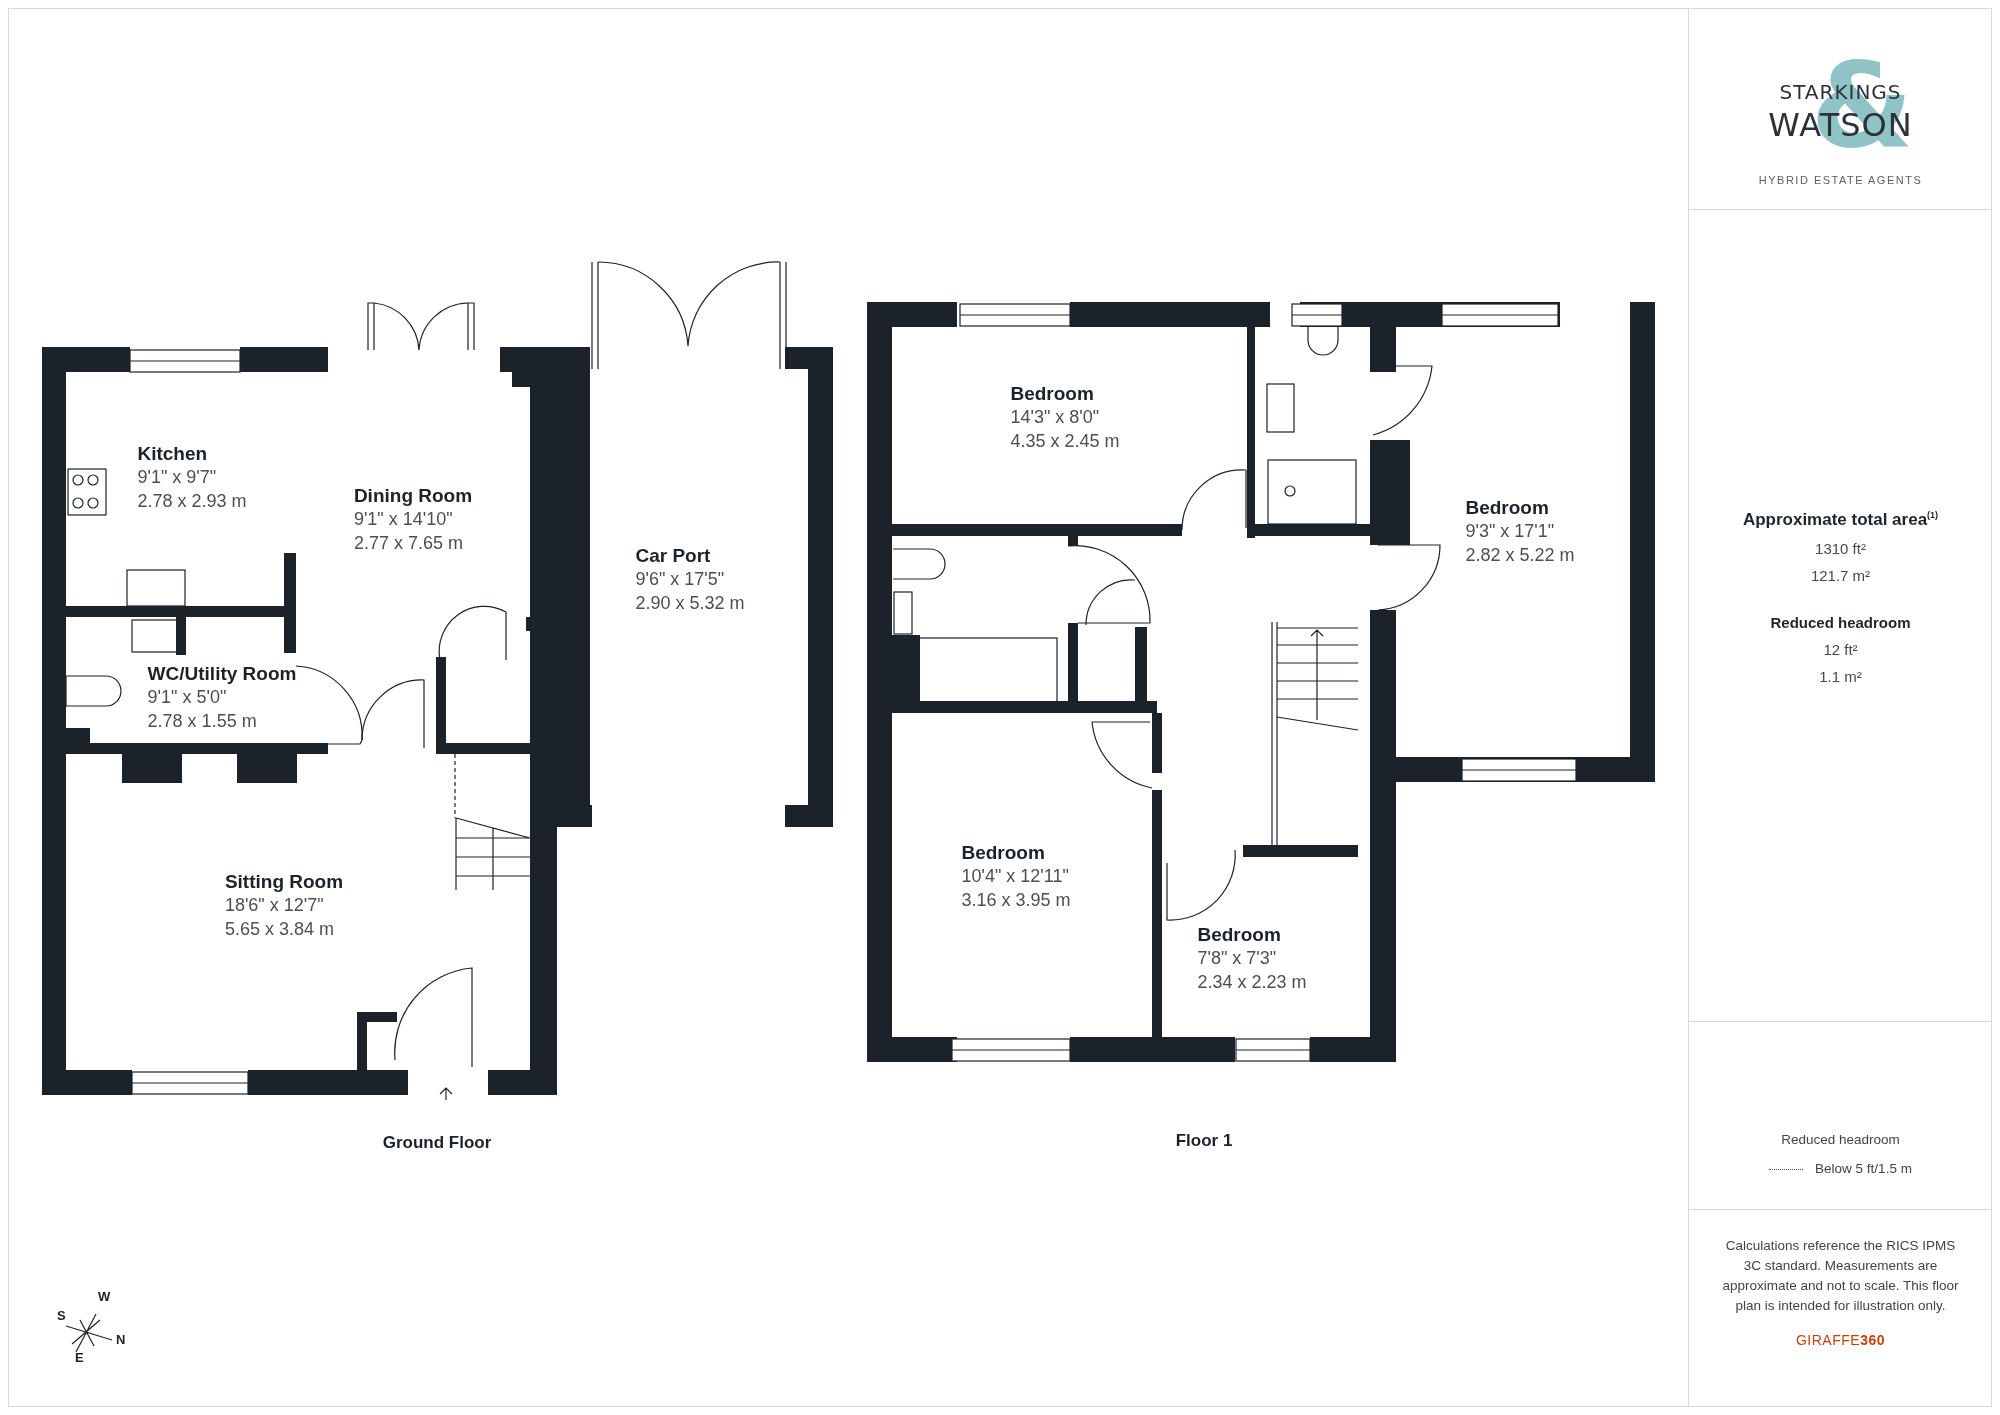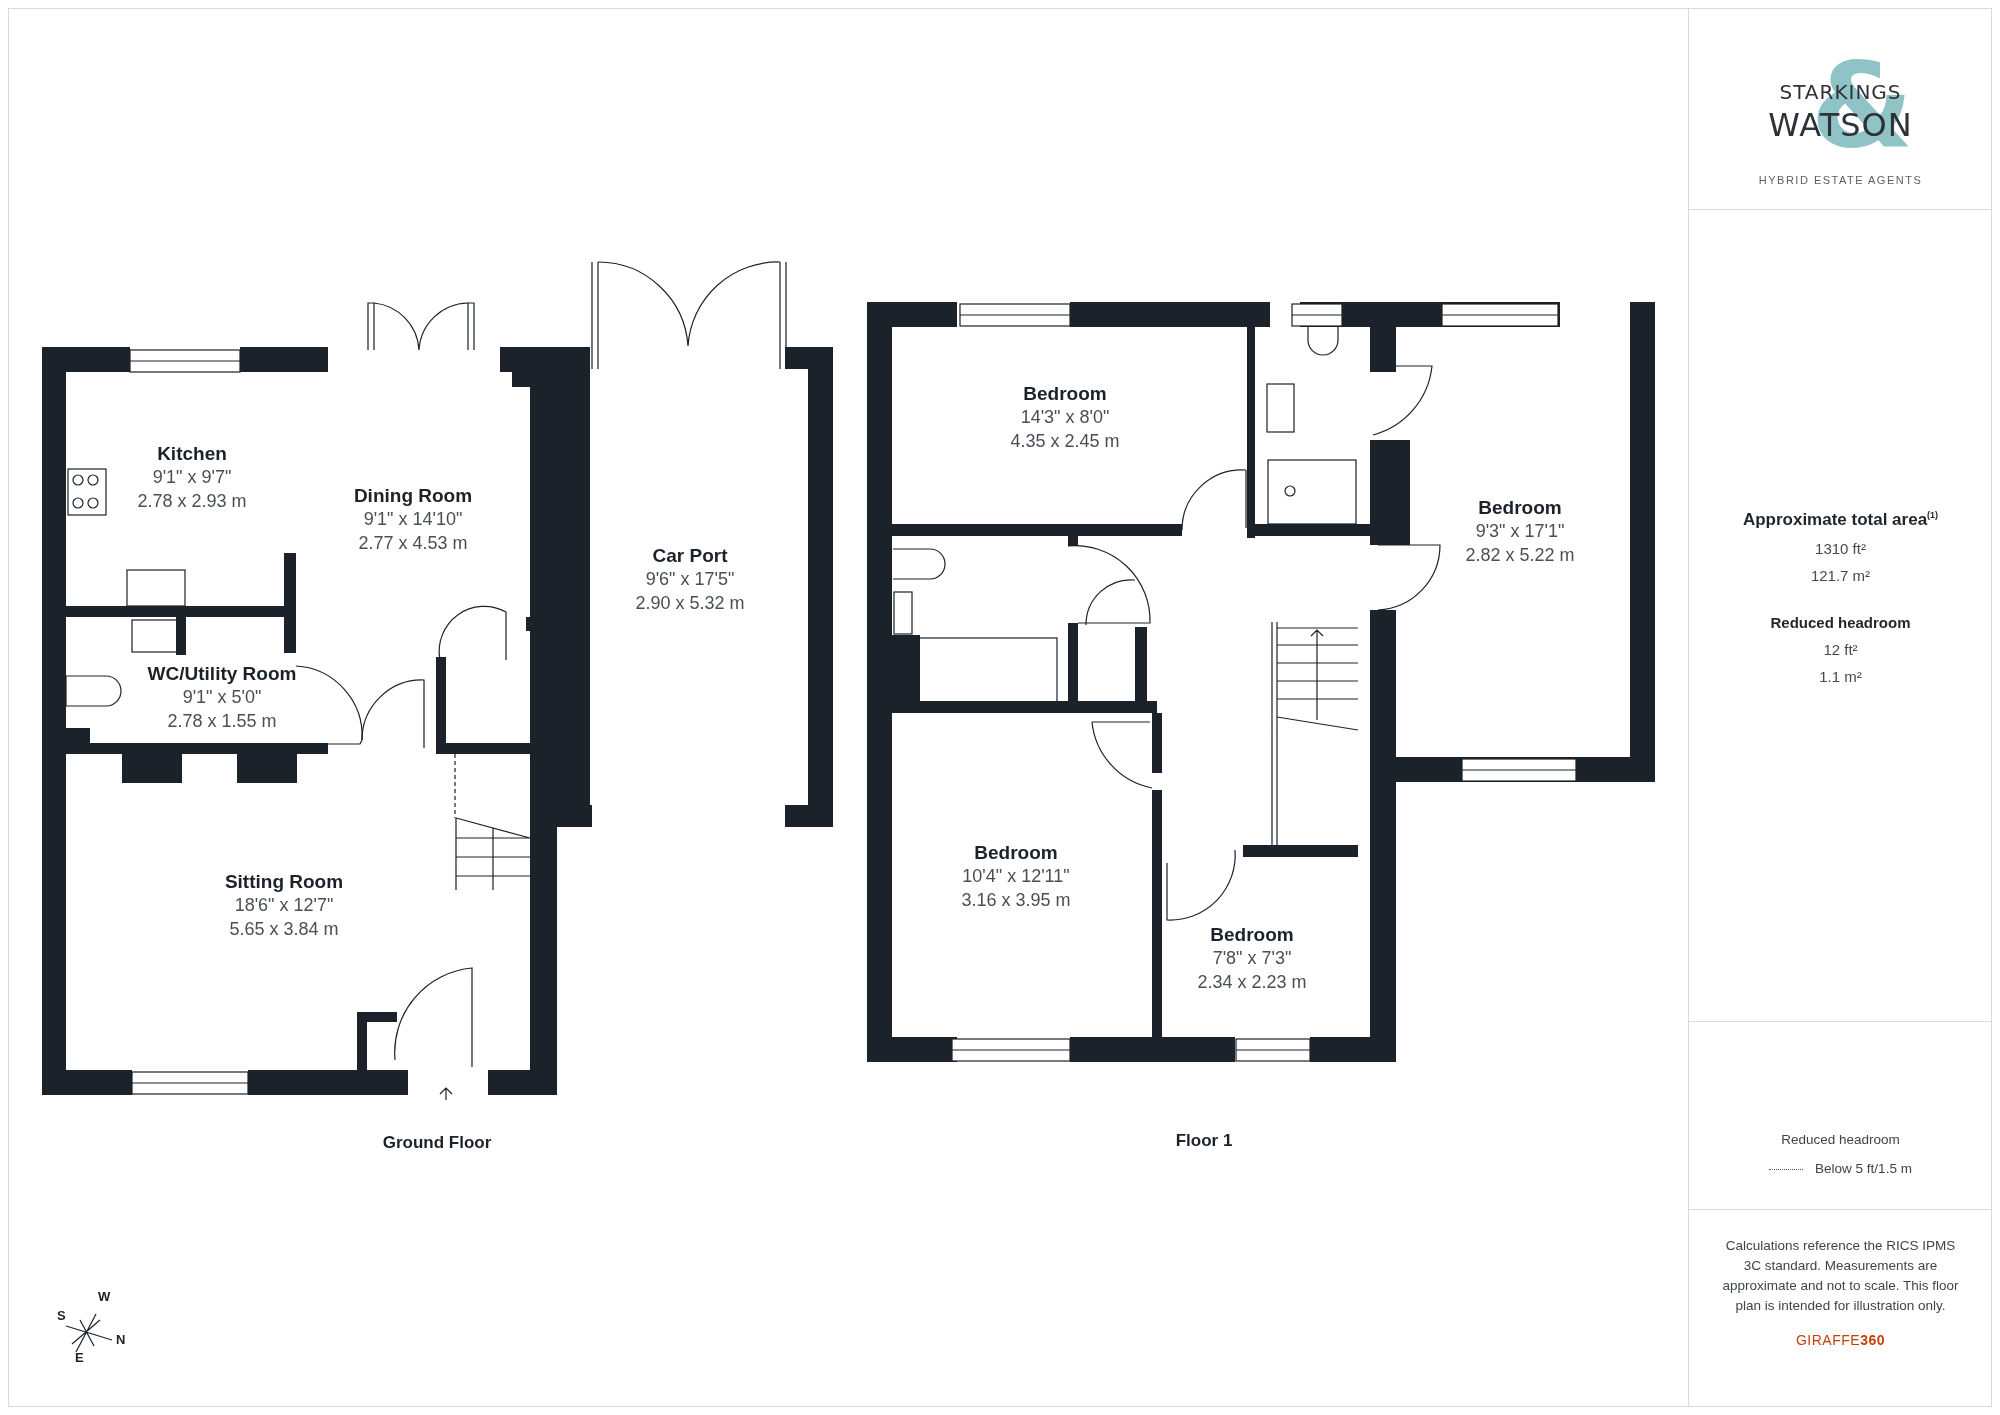--- a/index.html
+++ b/index.html
@@ -15,21 +15,21 @@
   .logo-sub { font-size: 11px; letter-spacing: 1.5px; color: #5a5f66; margin-top: 6px; }
   .area-title { font-weight: bold; font-size: 17px; color: #1f252c; margin-top: 0; }
   .area-val { font-size: 15px; color: #454a51; margin-top: 10px; }
   .rh-title { font-weight: bold; font-size: 15px; color: #1f252c; margin-top: 30px; }
   .small { font-size: 13.5px; color: #3f444b; }
   .dotted { display: inline-block; width: 34px; border-top: 1.5px dotted #555; vertical-align: middle; margin-right: 12px; }
   .giraffe { font-size: 14px; color: #c2410c; letter-spacing: 0.5px; }
   .giraffe b { font-weight: bold; }
 
   .plan { position: absolute; left: 0; top: 0; }
-  .room-label { position: absolute; text-align: center; transform: translateX(-50%); white-space: nowrap; }
+  .room-label { position: absolute; text-align: left; transform: translateX(-50%); white-space: nowrap; }
   .room-name { font-weight: bold; font-size: 19px; color: #1c222a; display: block; }
   .room-dim { font-size: 18px; color: #4a4f56; display: block; line-height: 24px; }
   .floor-label { position: absolute; font-weight: bold; font-size: 17px; color: #1c222a; transform: translateX(-50%); }
   .compass-l { position: absolute; font-weight: bold; font-size: 13px; color: #1c222a; }
 </style>
 </head>
 <body>
 
 <div class="frame"></div>
 
@@ -168,21 +168,21 @@
 </svg>
 
 <div class="room-label" style="left:192px; top:443px;">
   <span class="room-name">Kitchen</span>
   <span class="room-dim">9'1" x 9'7"</span>
   <span class="room-dim">2.78 x 2.93 m</span>
 </div>
 <div class="room-label" style="left:413px; top:485px;">
   <span class="room-name">Dining Room</span>
   <span class="room-dim">9'1" x 14'10"</span>
-  <span class="room-dim">2.77 x 4.53 m</span>
+  <span class="room-dim">2.77 x 7.65 m</span>
 </div>
 <div class="room-label" style="left:222px; top:663px;">
   <span class="room-name">WC/Utility Room</span>
   <span class="room-dim">9'1" x 5'0"</span>
   <span class="room-dim">2.78 x 1.55 m</span>
 </div>
 <div class="room-label" style="left:284px; top:871px;">
   <span class="room-name">Sitting Room</span>
   <span class="room-dim">18'6" x 12'7"</span>
   <span class="room-dim">5.65 x 3.84 m</span>

